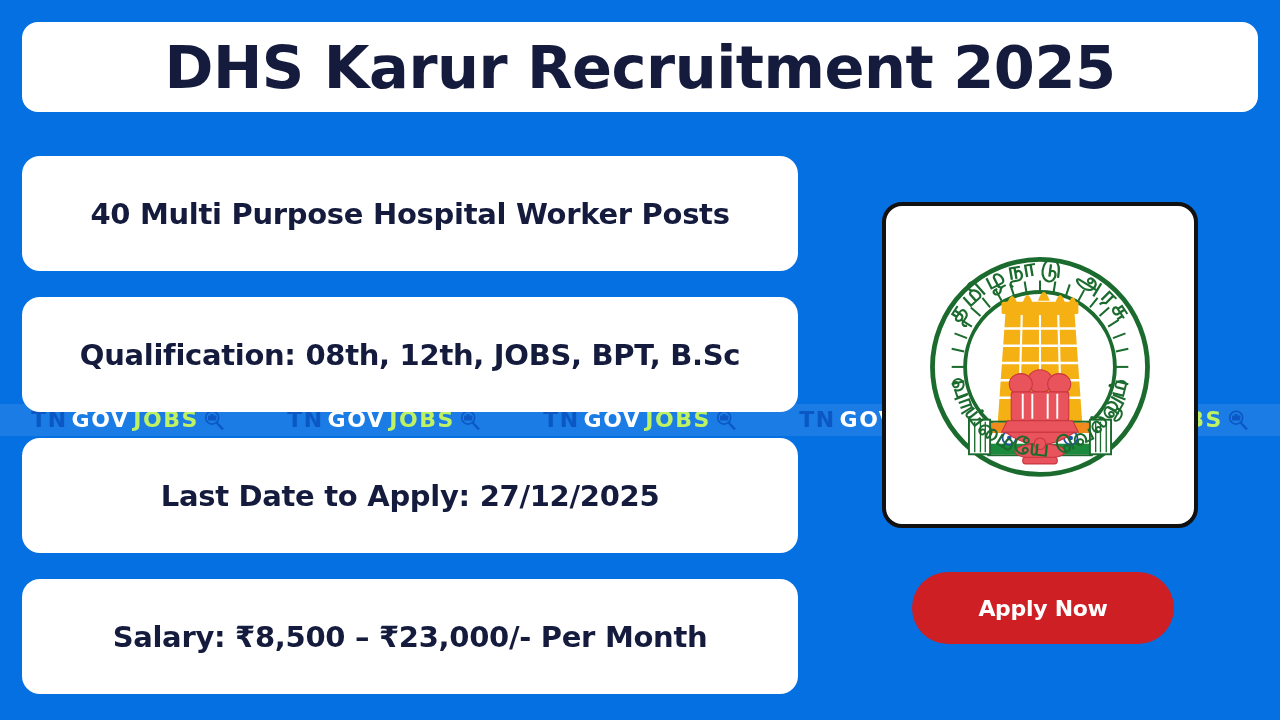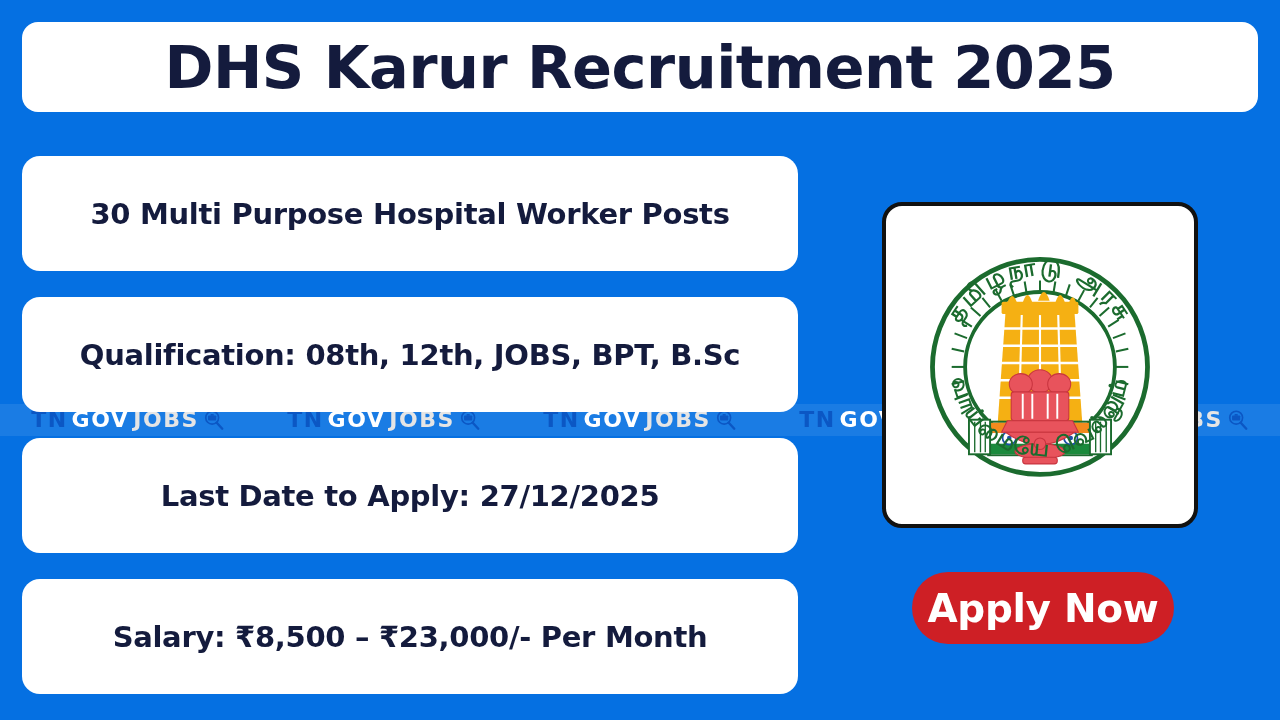--- a/index.html
+++ b/index.html
@@ -42,21 +42,21 @@
   .wm-text {
     font-family: "DejaVu Sans", sans-serif;
     font-weight: 700;
     font-size: 22px;
     letter-spacing: 1.5px;
     line-height: 1;
     white-space: nowrap;
   }
   .wm-tn   { color: #0B57C4; }
   .wm-gov  { color: #ffffff; }
-  .wm-jobs { color: #e5e5e5; }
+  .wm-jobs { color: #bef264; }
   .wm-icon { width: 22px; height: 22px; display: block; }
 
   
   #title-card {
     position: absolute;
     left: 22px;
     top: 22px;
     width: 1236px;
     height: 90px;
     background: #FFFFFF;
@@ -129,21 +129,21 @@
     position: absolute;
     left: 912px;
     top: 572px;
     width: 262px;
     height: 72px;
     background: #CE1F25;
     border: none;
     border-radius: 36px;
     color: #FFFFFF;
     font-family: "DejaVu Sans", sans-serif;
-    font-size: 39px;
+    font-size: 22px;
     font-weight: 700;
     letter-spacing: -0.3px;
     cursor: pointer;
     z-index: 3;
     display: flex;
     align-items: center;
     justify-content: center;
   }
 </style>
 </head>
@@ -207,21 +207,21 @@
   </div>
   </div>
 
 <div id="title-card">
   <h1 id="page-title">DHS Karur Recruitment 2025</h1>
 </div>
 
 <div id="info-cards">
 
   <div class="info-card">
-    <span class="info-card-text">30 Multi Purpose Hospital Worker Posts</span>
+    <span class="info-card-text">40 Multi Purpose Hospital Worker Posts</span>
   </div>
 
   <div class="info-card">
     <span class="info-card-text">Qualification: 08th, 12th, JOBS, BPT, B.Sc</span>
   </div>
 
   <div class="info-card">
     <span class="info-card-text">Last Date to Apply: 27/12/2025</span>
   </div>
 

